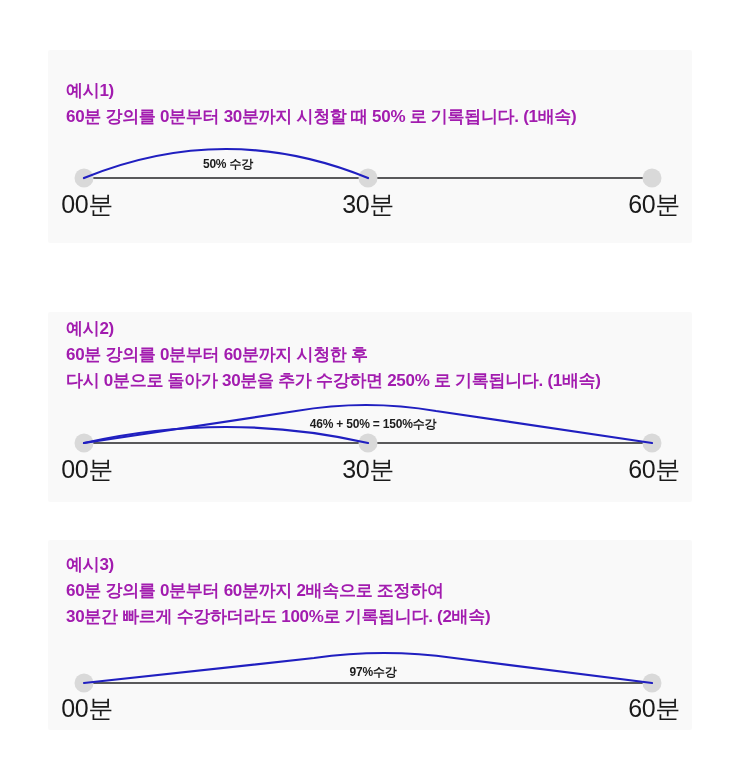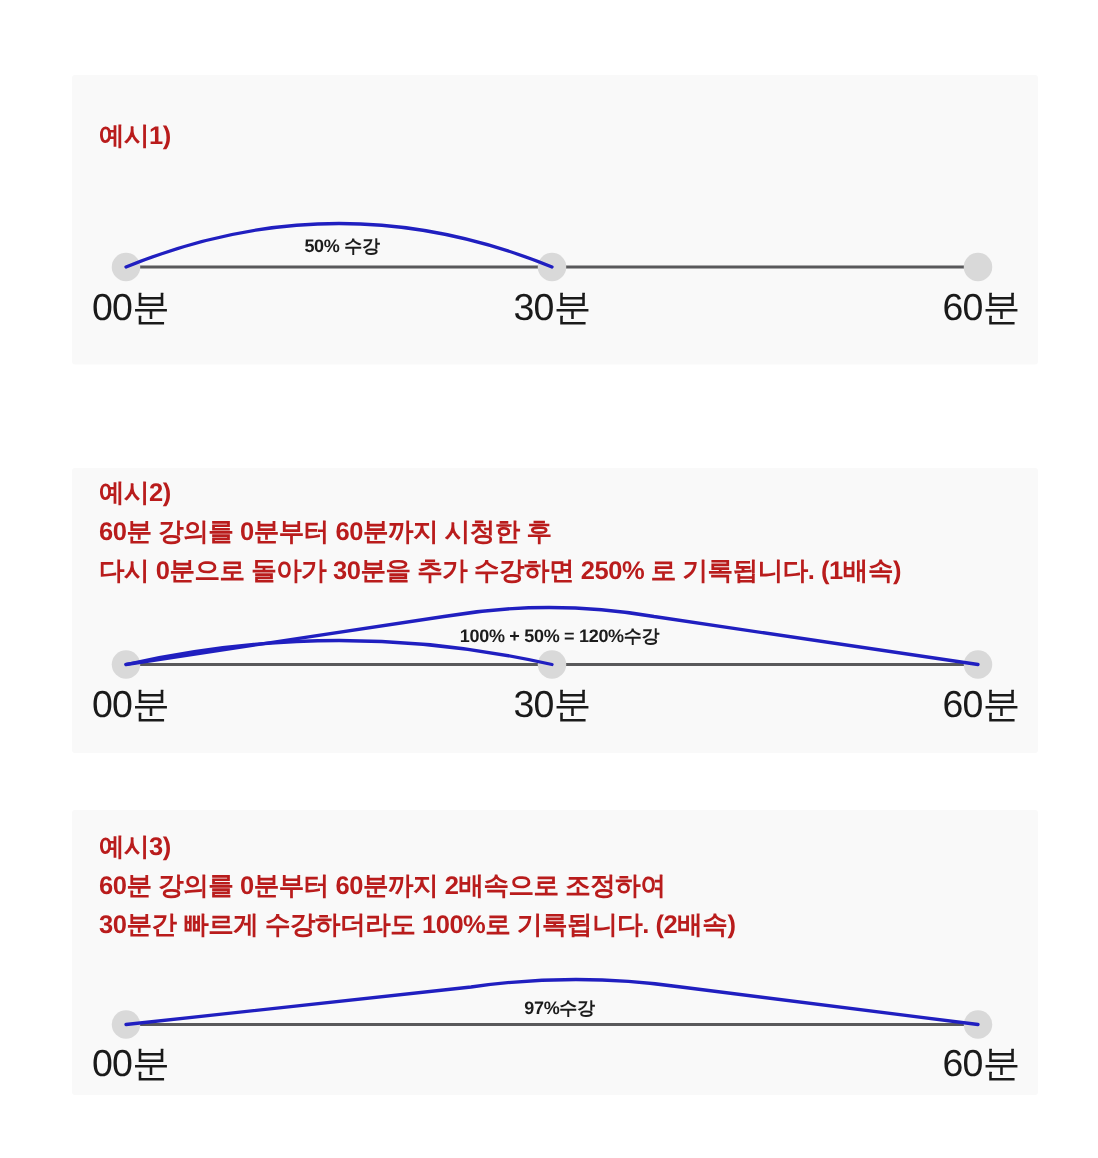--- a/index.html
+++ b/index.html
@@ -8,21 +8,21 @@
     font-family:"Liberation Sans","DejaVu Sans",sans-serif;
     color:#121212;overflow:hidden;
   }
   .card{
     position:absolute;left:48px;width:644px;background:#f9f9f9;
     border-radius:2px;
   }
   .card-text{
     position:absolute;left:18px;right:14px;
     font-size:17px;font-weight:700;line-height:26px;
-    letter-spacing:-0.3px;color:#b91c1c;white-space:nowrap;
+    letter-spacing:-0.3px;color:#a21caf;white-space:nowrap;
   }
   .card-text div{height:26px;}
   .timeline-line{
     position:absolute;height:2px;background:#59595b;
   }
   .dot{
     position:absolute;width:19px;height:19px;border-radius:50%;
     background:#d9d9d9;transform:translate(-50%,-50%);
   }
   .tick{
@@ -39,20 +39,21 @@
   .arcs path{fill:none;stroke:#201fc0;stroke-width:2.2px;stroke-linecap:round;}
 </style>
 </head>
 <body>
 
 <div id="screen">
 
   <section class="card" style="top:50px;height:193px;">
     <div class="card-text" style="top:28px;">
       <div>예시1)</div>
+      <div>60분 강의를 0분부터 30분까지 시청할 때 50% 로 기록됩니다. (1배속)</div>
     </div>
 
     <div class="timeline-line" style="left:36px;top:127px;width:568px;"></div>
     <span class="dot" style="left:36px;top:128px;"></span>
     <span class="dot" style="left:320px;top:128px;"></span>
     <span class="dot" style="left:604px;top:128px;"></span>
 
     <svg class="arcs" width="644" height="193" viewBox="0 0 644 193">
       <path d="M 36 128 Q 178 70 320 128"></path>
     </svg>
@@ -74,21 +75,21 @@
     <div class="timeline-line" style="left:36px;top:130px;width:568px;"></div>
     <span class="dot" style="left:36px;top:131px;"></span>
     <span class="dot" style="left:320px;top:131px;"></span>
     <span class="dot" style="left:604px;top:131px;"></span>
 
     <svg class="arcs" width="644" height="190" viewBox="0 0 644 190">
       <path d="M 36 131 L 248 99 Q 318 87 388 99 L 604 131"></path>
       <path d="M 36 131 Q 178 99 320 131"></path>
     </svg>
 
-    <span class="arc-label" style="left:325px;top:104px;">100% + 50% = 120%수강</span>
+    <span class="arc-label" style="left:325px;top:104px;">46% + 50% = 150%수강</span>
 
     <span class="tick" style="left:39px;top:141px;">00분</span>
     <span class="tick" style="left:320px;top:141px;">30분</span>
     <span class="tick" style="left:606px;top:141px;">60분</span>
   </section>
 
   <section class="card" style="top:540px;height:190px;">
     <div class="card-text" style="top:12px;">
       <div>예시3)</div>
       <div>60분 강의를 0분부터 60분까지 2배속으로 조정하여</div>

